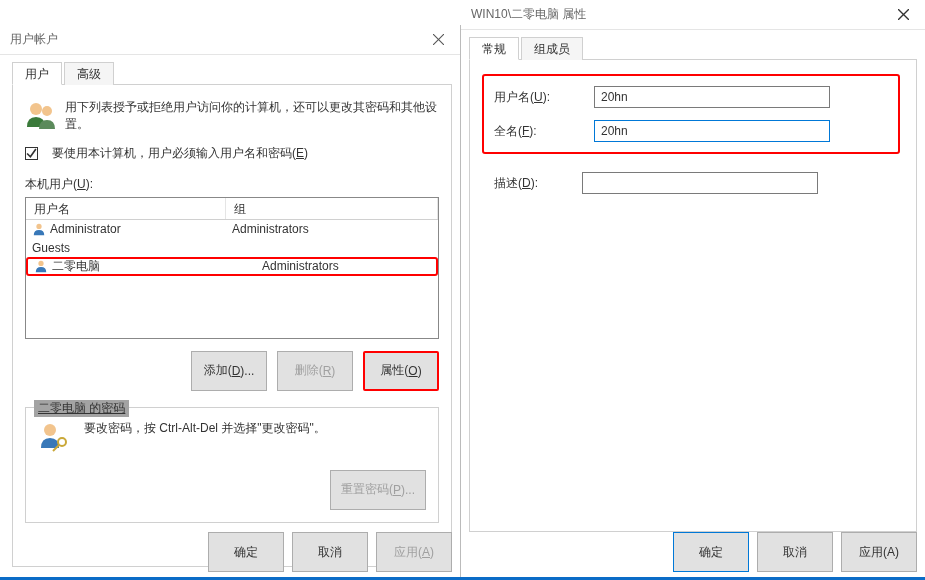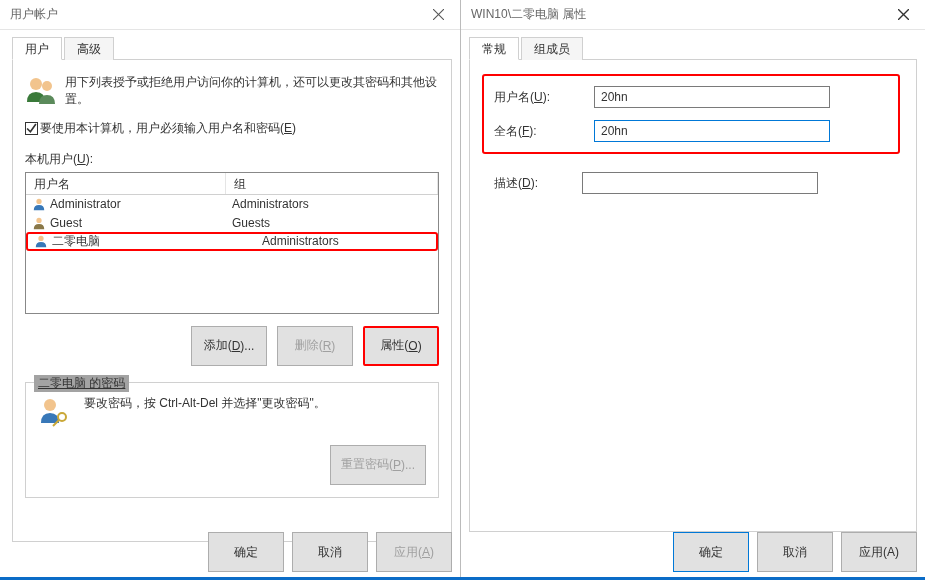--- a/index.html
+++ b/index.html
@@ -1,34 +1,34 @@
 <!DOCTYPE html>
 <html><head>
 <meta charset="utf-8">
 <style>
   * { box-sizing: border-box; font-family: "Microsoft YaHei", Arial, sans-serif; font-size: 12px; }
   body { margin: 0; background: #fff; width: 925px; height: 580px; position: relative; }
   .wrap { display: flex; height: 580px; }
   .dlg { background: #fff; position: relative; }
-  .dlg-left { width: 461px; border-right: 1px solid #bbb; }
+  .dlg-left { width: 461px; border-right: 1px solid #bbb; margin-top: 25px; }
   .dlg-right { width: 464px; }
   .titlebar { height: 30px; display: flex; align-items: center; padding: 0 0 0 10px; border-bottom: 1px solid #e5e5e5; color: #666; }
   .titlebar .title { flex: 1; }
   .close-btn { width: 44px; height: 30px; display: flex; align-items: center; justify-content: center; color: #444; cursor: pointer; }
   .close-btn svg { width: 11px; height: 11px; }
   .body-left { padding: 6px 8px 8px 12px; }
   .tabstrip { display: flex; border-bottom: 1px solid #d0d0d0; height: 24px; }
   .tab { padding: 3px 12px 2px 12px; border: 1px solid #d0d0d0; border-bottom: none; background: #fff; margin-right: 2px; color: #333; position: relative; top: 1px; }
   .tab.active { background: #fff; border-bottom: 1px solid #fff; }
   .tab.inactive { background: #f5f5f5; }
   .tabpanel { border: 1px solid #d0d0d0; border-top: none; padding: 14px 12px 12px 12px; height: 482px; }
   .intro { display: flex; gap: 8px; margin-bottom: 12px; }
   .intro-icon { width: 32px; height: 32px; flex: 0 0 auto; }
   .intro-text { color: #333; line-height: 1.4; }
-  .checkbox-row { display: flex; align-items: center; gap: 2px; margin-bottom: 14px; color: #333; }
+  .checkbox-row { display: flex; align-items: center; gap: 14px; margin-bottom: 14px; color: #333; }
   .checkbox { width: 13px; height: 13px; border: 1px solid #333; display: flex; align-items: center; justify-content: center; }
   .checkbox svg { width: 11px; height: 11px; }
   .label-u { color: #333; margin-bottom: 4px; }
   .listview { border: 1px solid #888; height: 142px; background: #fff; }
   .lv-header { display: flex; border-bottom: 1px solid #d0d0d0; height: 22px; }
   .lv-hcell { padding: 3px 8px; border-right: 1px solid #e5e5e5; color: #333; }
   .lv-hcell.col1 { width: 200px; }
   .lv-hcell.col2 { flex: 1; }
   .lv-row { display: flex; height: 19px; }
   .lv-row.selected { }
@@ -113,27 +113,20 @@
             <div class="lv-cell col1">
               <svg class="user-ico" viewBox="0 0 16 16">
                   <circle cx="8" cy="5" r="3" fill="#f2c48d"></circle>
                   <path d="M2 15 Q2 9 8 9 Q14 9 14 15 Z" fill="#3878b8"></path>
                 </svg>
               <span>Administrator</span>
             </div>
             <div class="lv-cell col2">Administrators</div>
           </div>
           <div class="lv-row">
-            <div class="lv-cell col1">
-              <svg class="user-ico" viewBox="0 0 16 16">
-                  <circle cx="8" cy="5" r="3" fill="#f2c48d"></circle>
-                  <path d="M2 15 Q2 9 8 9 Q14 9 14 15 Z" fill="#8a7848"></path>
-                </svg>
-              <span>Guest</span>
-            </div>
             <div class="lv-cell col2">Guests</div>
           </div>
           <div class="lv-row selected redbox1">
             <div class="lv-cell col1">
               <svg class="user-ico" viewBox="0 0 16 16">
                   <circle cx="8" cy="5" r="3" fill="#f2c48d"></circle>
                   <path d="M2 15 Q2 9 8 9 Q14 9 14 15 Z" fill="#3878b8"></path>
                 </svg>
               <span>二零电脑</span>
             </div>

